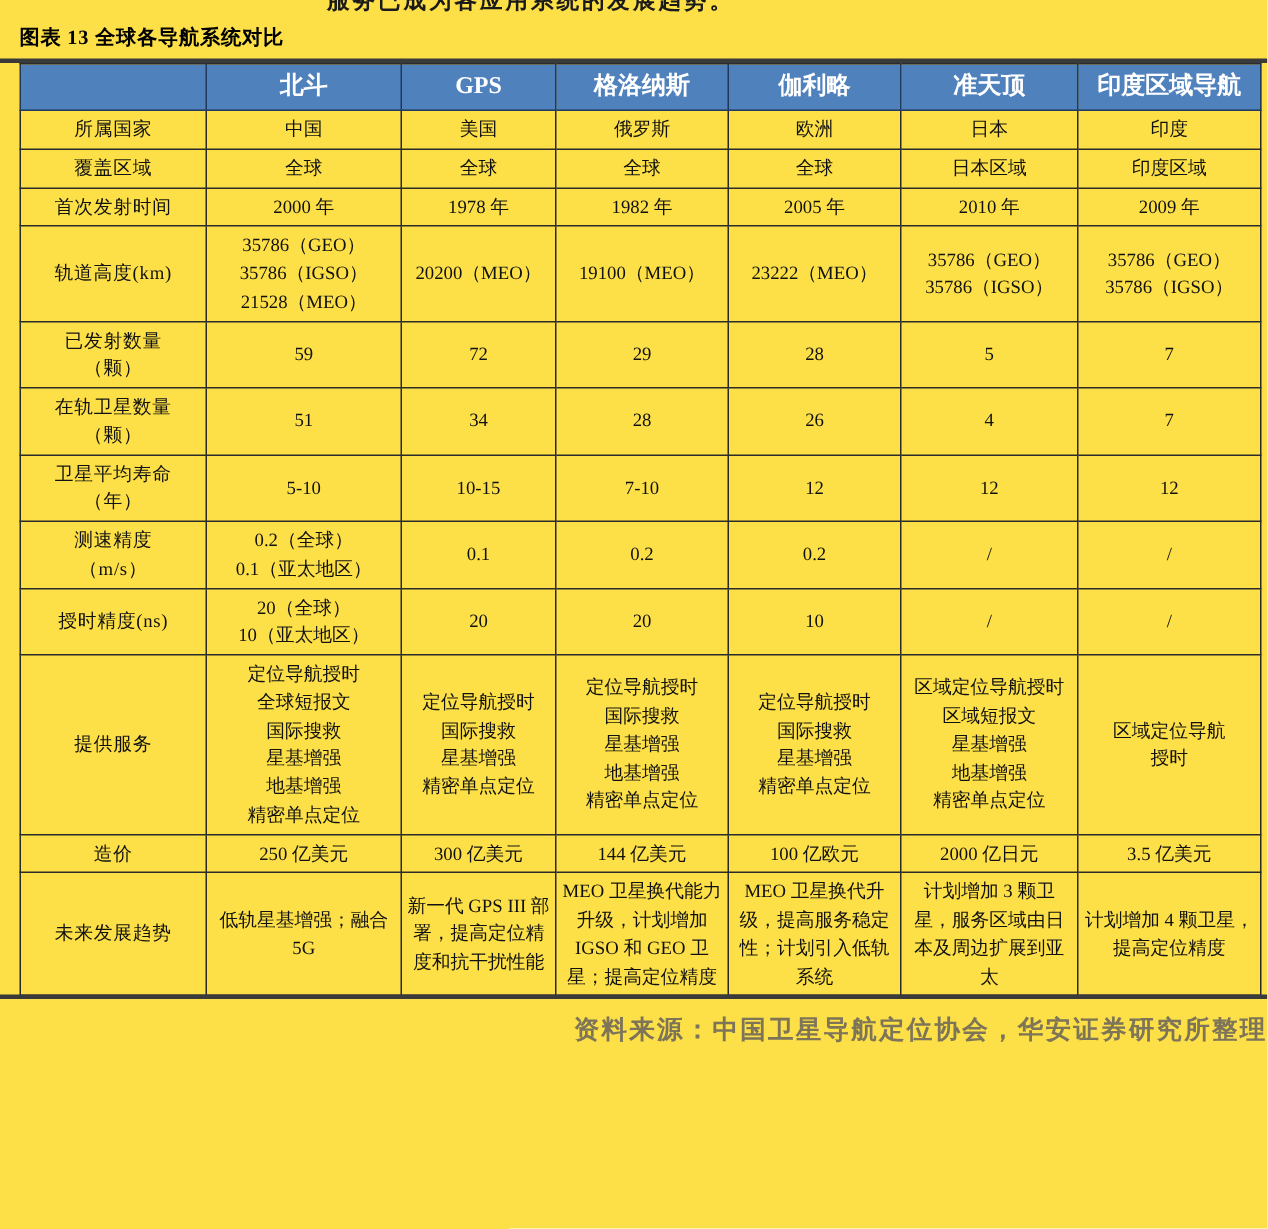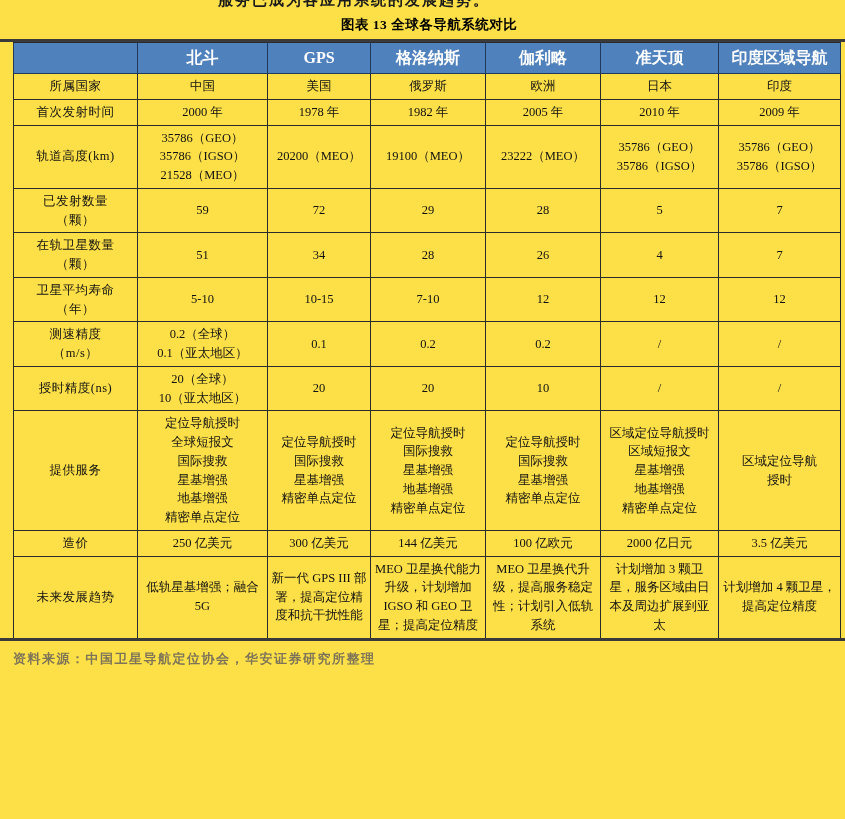--- a/index.html
+++ b/index.html
@@ -30,21 +30,20 @@
     letter-spacing: 2px;
     white-space: nowrap;
     color: #1a1a1a;
   }
   .figure-title {
     margin: 7px 0 5px 13px;
     font-size: 13.5px;
     font-weight: bold;
     letter-spacing: 0.5px;
     color: #000000;
-    text-align: center;
   }
   .rule {
     width: 845px;
     height: 0;
   }
   .rule-top { border-top: 3px solid #3a3a3a; }
   .rule-bottom { border-top: 3px solid #3a3a3a; margin-top: -1px; }
   table.nav-table {
     margin-left: 13px;
     width: 827px;
@@ -76,24 +75,25 @@
     font-size: 16px;
     height: 22px;
     border-color: #20395c;
     border-top-color: #2b2b2b;
   }
   table.nav-table td.row-label {
     letter-spacing: 0.5px;
   }
   .source-note {
     margin: 9px 0 0 13px;
-    font-size: 13px;
+    font-size: 17px;
     font-weight: bold;
     letter-spacing: 1.5px;
     color: #7E7558;
+    text-align: right;
   }
 </style>
 </head>
 <body>
 
 <div class="page">
 
   <div class="top-text-clip">
     <div class="top-text">服务已成为各应用系统的发展趋势。</div>
   </div>
@@ -127,20 +127,29 @@
         <tr>
           <td class="row-label">所属国家</td>
           <td>中国</td>
           <td>美国</td>
           <td>俄罗斯</td>
           <td>欧洲</td>
           <td>日本</td>
           <td>印度</td>
         </tr>
         <tr>
+          <td class="row-label">覆盖区域</td>
+          <td>全球</td>
+          <td>全球</td>
+          <td>全球</td>
+          <td>全球</td>
+          <td>日本区域</td>
+          <td>印度区域</td>
+        </tr>
+        <tr>
           <td class="row-label">首次发射时间</td>
           <td>2000 年</td>
           <td>1978 年</td>
           <td>1982 年</td>
           <td>2005 年</td>
           <td>2010 年</td>
           <td>2009 年</td>
         </tr>
         <tr>
           <td class="row-label">轨道高度(km)</td>

